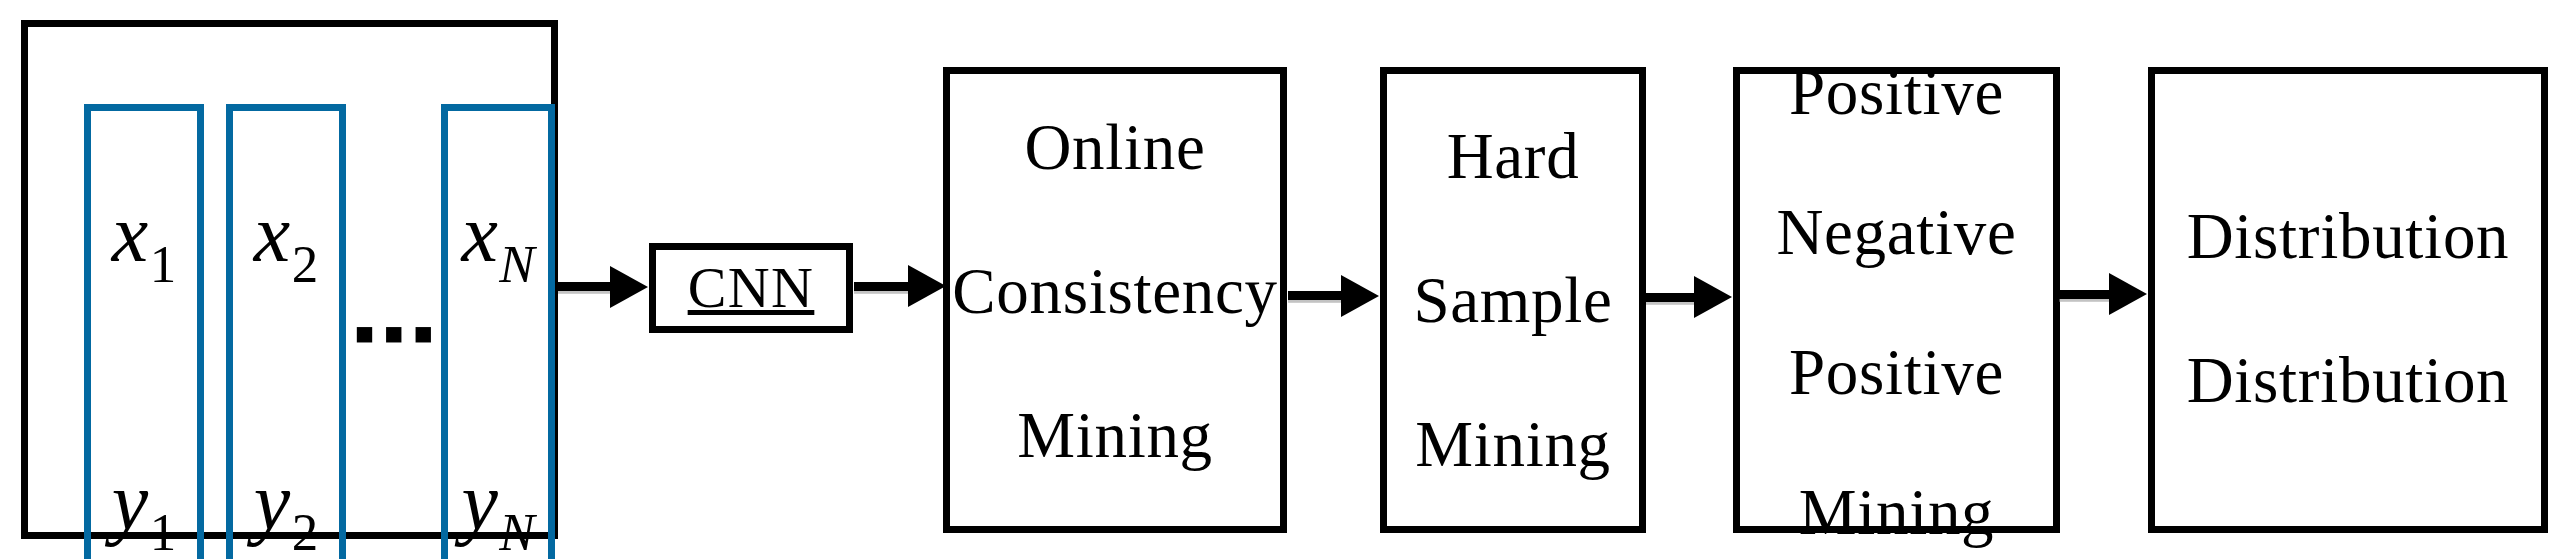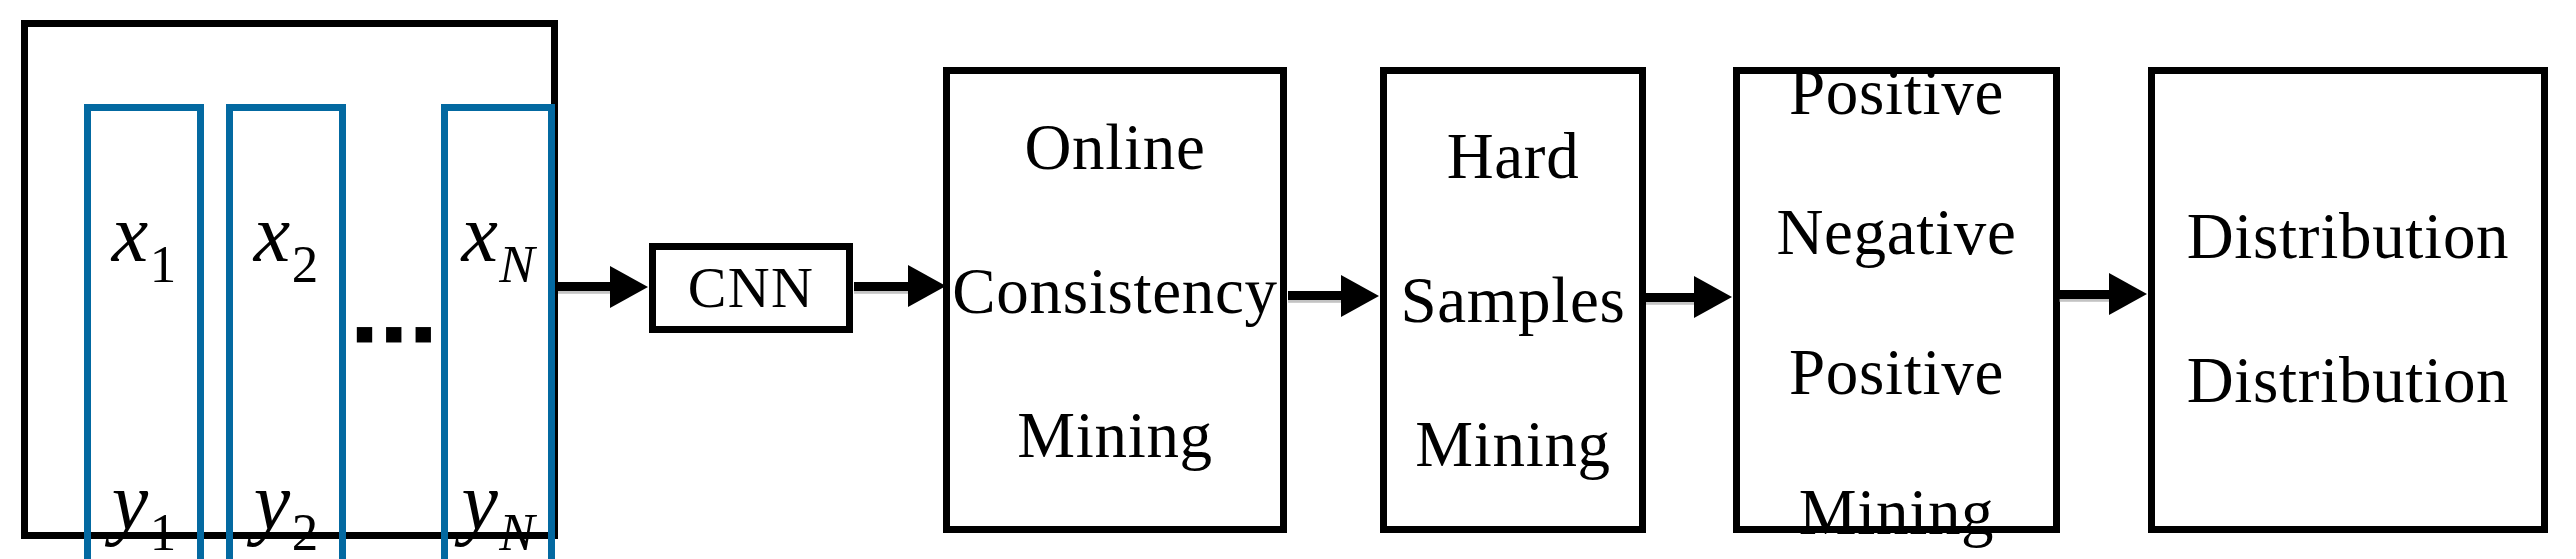--- a/index.html
+++ b/index.html
@@ -28,21 +28,21 @@
   .sample-sub   { font-style: normal; font-size: 53px; vertical-align: -21px; margin-left: 1.4px; }
   .sample-sub.italic { font-style: italic; }
 
   #ellipsis-dots { position: absolute; left: 325px; top: 280px; width: 90px; height: 50px;
                    font-family: "DejaVu Sans", sans-serif; font-size: 31px; letter-spacing: 8.3px;
                    line-height: 50px; text-align: center; color: #000; }
 
   
   #cnn-box { left: 649px; top: 243px; width: 204px; height: 90px;
              display: flex; align-items: center; justify-content: center; }
-  #cnn-box .stage-line { font-size: 58px; line-height: 1; letter-spacing: 1.4px; }
+  #cnn-box .stage-line { font-size: 58px; line-height: 1; letter-spacing: 1.4px; text-decoration: underline; }
 
   
   .stage { display: flex; flex-direction: column; align-items: center; justify-content: center;
            text-align: center; top: 67px; height: 466px; gap: 34px; }
   .stage .stage-line { font-size: 65px; line-height: 110px; letter-spacing: 0.7px; white-space: nowrap; }
 
   #stage-osr  { left: 943px; width: 344px; padding-bottom: 18px; box-sizing: border-box; }
   #stage-hsm  { left: 1380px; width: 266px; padding-bottom: 1px; box-sizing: border-box; }
   #stage-pnsm { left: 1733px; width: 327px; padding-top: 3px; box-sizing: border-box; }
   #stage-pnsm .stage-line { line-height: 106px; }
@@ -109,21 +109,21 @@
     <div class="stage-line">Mining</div>
   </div>
 
   <div id="arrow-3" class="arrow">
     <div class="arrow-shaft"></div>
     <div class="arrow-head"></div>
   </div>
 
   <div id="stage-hsm" class="box stage">
     <div class="stage-line">Hard</div>
-    <div class="stage-line">Samples</div>
+    <div class="stage-line">Sample</div>
     <div class="stage-line">Mining</div>
   </div>
 
   <div id="arrow-4" class="arrow">
     <div class="arrow-shaft"></div>
     <div class="arrow-head"></div>
   </div>
 
   <div id="stage-pnsm" class="box stage">
     <div class="stage-line">Positive</div>

